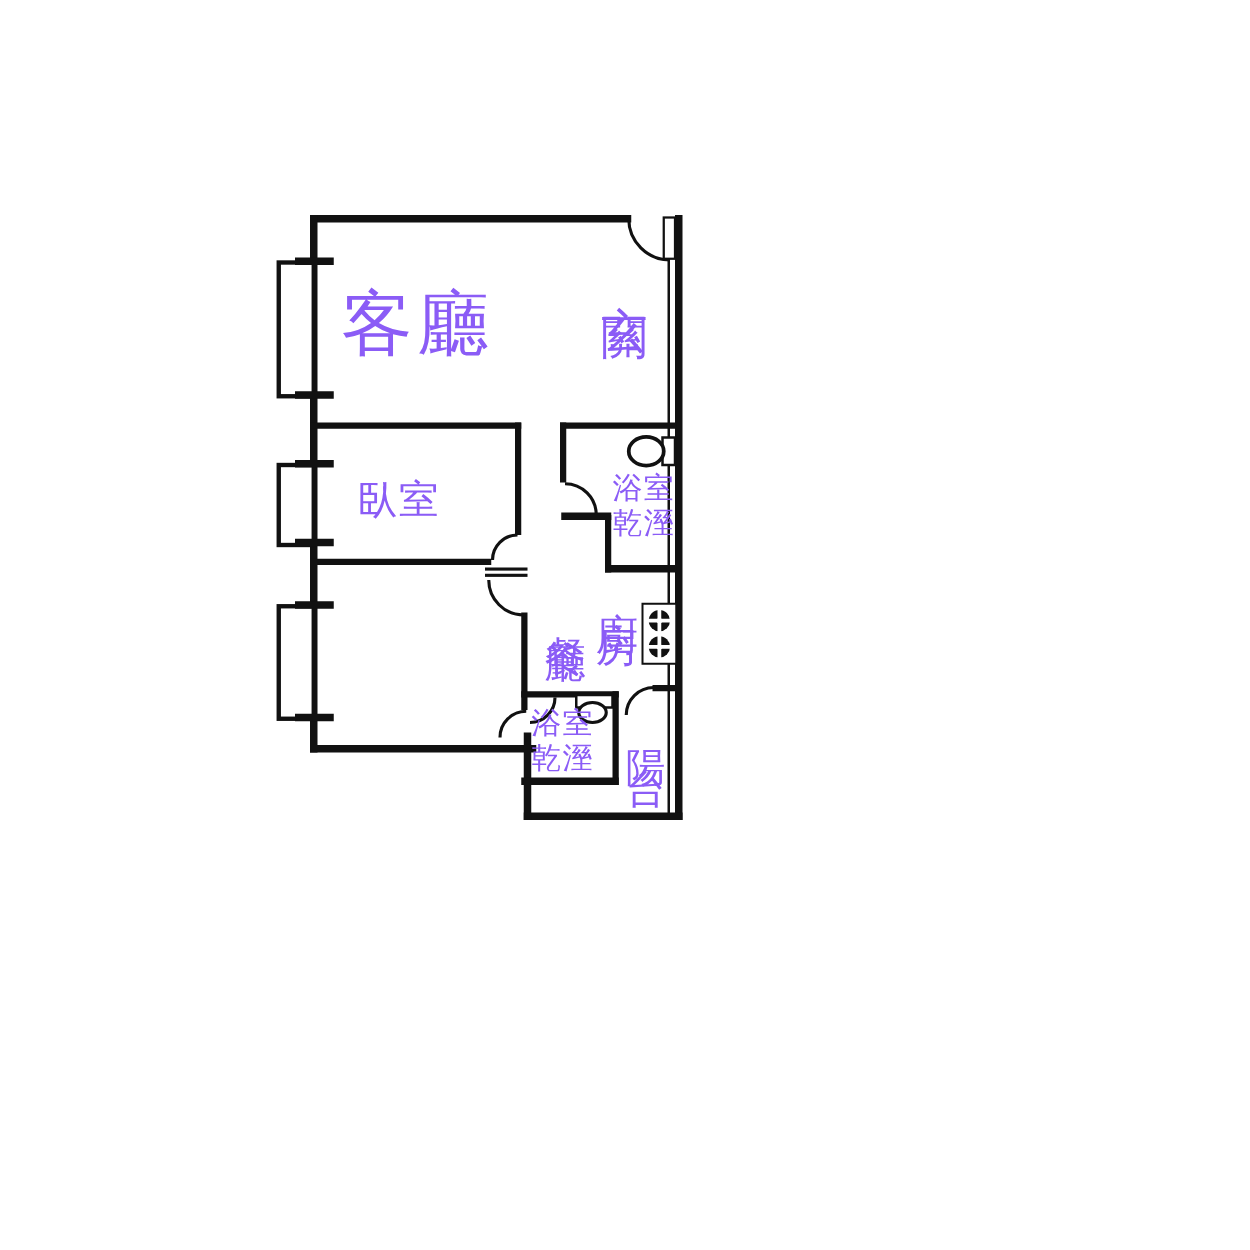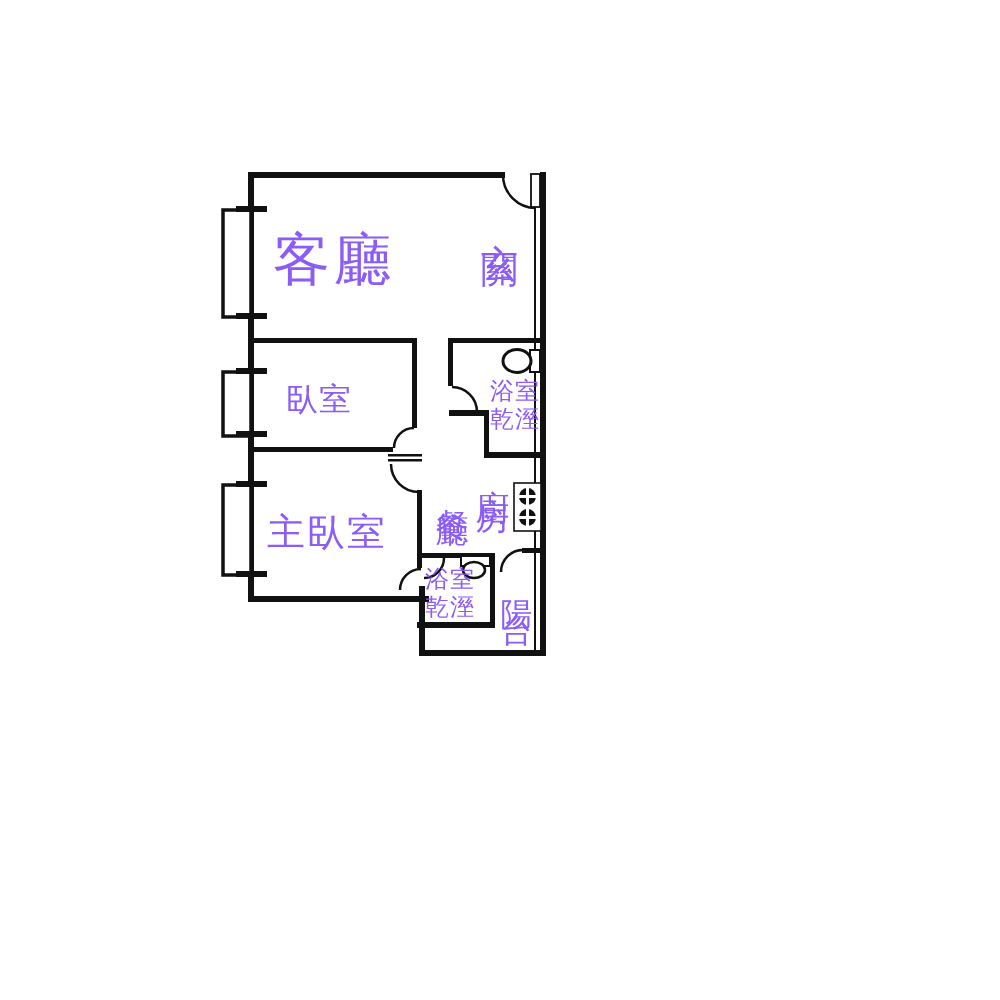--- a/index.html
+++ b/index.html
@@ -106,19 +106,18 @@
       <g>
         <rect x="461" y="556" width="29" height="10" fill="#fff" stroke="#111" stroke-width="2"></rect>
         <ellipse cx="474" cy="570" rx="11" ry="8" fill="#fff" stroke="#111" stroke-width="2.5"></ellipse>
       </g>
     </g>
   </svg>
 
   <div class="room-label living">客廳</div>
   <div class="room-label entry v">玄關</div>
   <div class="room-label bedroom">臥室</div>
-  <div class="room-label master">主臥室</div>
   <div class="room-label dining v">餐廳</div>
   <div class="room-label kitchen v">廚房</div>
   <div class="room-label bath-upper wrap2">浴室乾溼</div>
   <div class="room-label bath-lower wrap2">浴室乾溼</div>
   <div class="room-label balcony v">陽台</div>
 </div>
 
 </body></html>

